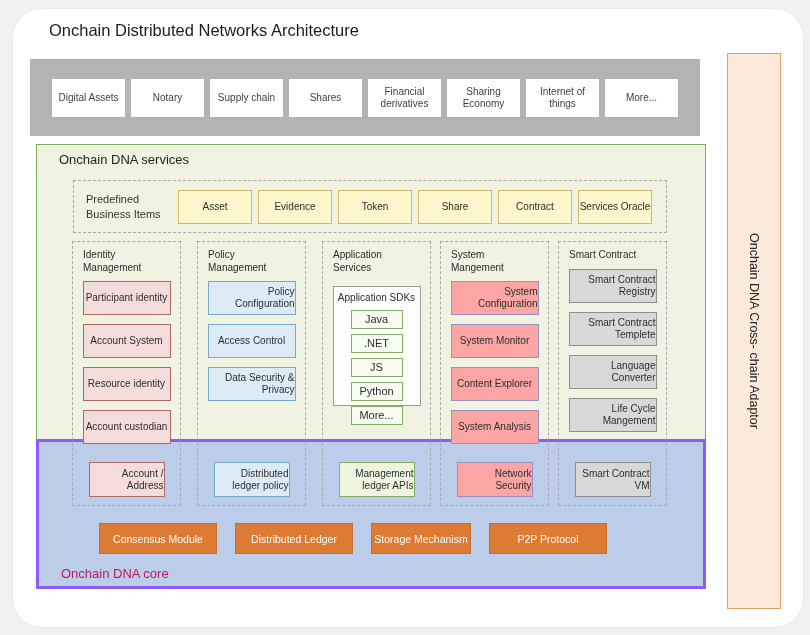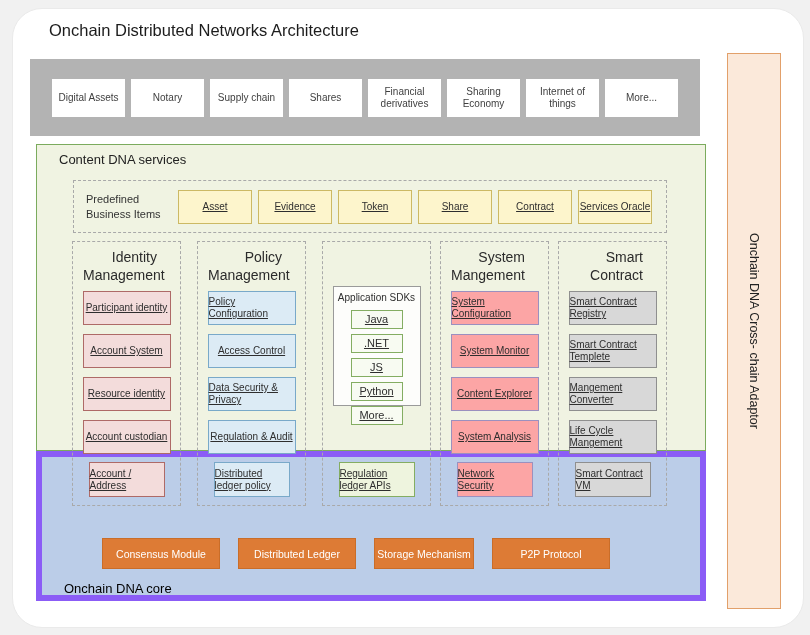--- a/index.html
+++ b/index.html
@@ -38,52 +38,52 @@
     position:absolute;left:36px;top:35px;width:594px;height:53px;
     border:1px dashed #a9a9a9;box-sizing:border-box;
     display:flex;align-items:center;
   }
   .predefined-label{
     width:92px;padding-left:12px;font-size:11px;line-height:1.3;color:#333;
   }
   .predefined-items{display:flex;gap:6px;}
   
   .core{
-    position:absolute;left:23px;top:442px;width:670px;height:150px;
-    background:#bbcde8;border:6px solid #8b5cf6;box-sizing:border-box;
+    position:absolute;left:23px;top:430px;width:670px;height:150px;
+    background:#bbcde8;border:3px solid #8b5cf6;box-sizing:border-box;
   }
   .modules{
     position:absolute;left:60px;top:81px;display:flex;gap:18px;
   }
   .module{
     height:31px;background:#dd7b35;border:1px solid #c96d29;box-sizing:border-box;
     color:#ffffff;font-size:10.5px;
     display:flex;align-items:center;justify-content:center;text-align:center;
   }
-  .core-label{position:absolute;left:22px;top:124px;color:#000000;}
+  .core-label{position:absolute;left:22px;top:124px;color:#be185d;}
   
   .box{
-    display:flex;align-items:center;justify-content:center;text-align:left;
+    display:flex;align-items:center;justify-content:center;text-align:right;
     font-size:10px;line-height:1.2;color:#2e2e2e;
-    border:1px solid #999;box-sizing:border-box;text-decoration:underline;
+    border:1px solid #999;box-sizing:border-box;
   }
   .yellow{background:#fdf5cc;border-color:#ccb964;width:74px;height:34px;}
   .pink  {background:#f3dcdb;border-color:#ae6a67;}
   .blue  {background:#dcebf5;border-color:#79a9c9;}
   .green {background:#eef4de;border-color:#84ad62;}
   .purple{background:#fca5a5;border-color:#9b90bf;}
   .gray  {background:#d8d8d8;border-color:#8f8f8f;}
   
   .col{
     position:absolute;top:232px;width:109px;height:265px;
     border:1px dashed #a9a9a9;box-sizing:border-box;
   }
   .col-heading{
     margin:7px 0 0 10px;max-width:74px;
-    font-size:14px;line-height:1.25;color:#2b2b2b;text-align:right;
+    font-size:10px;line-height:1.25;color:#2b2b2b;
   }
   .col-items{
     margin-top:7px;display:flex;flex-direction:column;gap:9px;align-items:center;
   }
   .col-items .box{width:88px;min-height:34px;}
   .core-item{
     position:absolute;left:50%;bottom:8px;transform:translateX(-50%);
     width:76px;height:35px;
   }
   
@@ -116,21 +116,21 @@
     <div class="band-box">Notary</div>
     <div class="band-box">Supply chain</div>
     <div class="band-box">Shares</div>
     <div class="band-box">Financial derivatives</div>
     <div class="band-box">Sharing Economy</div>
     <div class="band-box">Internet of things</div>
     <div class="band-box">More...</div>
   </div>
 
   <div class="services">
-    <div class="section-label services-label">Content DNA services</div>
+    <div class="section-label services-label">Onchain DNA services</div>
     <div class="predefined">
       <div class="predefined-label">Predefined Business Items</div>
       <div class="predefined-items">
         <div class="box yellow">Asset</div>
         <div class="box yellow">Evidence</div>
         <div class="box yellow">Token</div>
         <div class="box yellow">Share</div>
         <div class="box yellow">Contract</div>
         <div class="box yellow">Services Oracle</div>
       </div>
@@ -157,56 +157,56 @@
     </div>
     <div class="box pink core-item">Account / Address</div>
   </div>
 
   <div class="col" style="left:184px">
     <div class="col-heading">Policy Management</div>
     <div class="col-items">
       <div class="box blue">Policy Configuration</div>
       <div class="box blue">Access Control</div>
       <div class="box blue">Data Security &amp; Privacy</div>
-      <div class="box blue">Regulation &amp; Audit</div>
     </div>
     <div class="box blue core-item">Distributed ledger policy</div>
   </div>
 
   <div class="col" style="left:309px">
+    <div class="col-heading">Application Services</div>
     <div class="sdk-container">
       <div class="sdk-label">Application SDKs</div>
       <div class="sdk-items">
         <div class="box green">Java</div>
         <div class="box green">.NET</div>
         <div class="box green">JS</div>
         <div class="box green">Python</div>
         <div class="box green">More...</div>
       </div>
     </div>
-    <div class="box green core-item">Regulation ledger APIs</div>
+    <div class="box green core-item">Management ledger APIs</div>
   </div>
 
   <div class="col" style="left:427px">
     <div class="col-heading">System Mangement</div>
     <div class="col-items">
       <div class="box purple">System Configuration</div>
       <div class="box purple">System Monitor</div>
       <div class="box purple">Content Explorer</div>
       <div class="box purple">System Analysis</div>
     </div>
     <div class="box purple core-item">Network Security</div>
   </div>
 
   <div class="col" style="left:545px">
     <div class="col-heading">Smart Contract</div>
     <div class="col-items">
       <div class="box gray">Smart Contract Registry</div>
       <div class="box gray">Smart Contract Templete</div>
-      <div class="box gray">Mangement Converter</div>
+      <div class="box gray">Language Converter</div>
       <div class="box gray">Life Cycle Mangement</div>
     </div>
     <div class="box gray core-item">Smart Contract VM</div>
   </div>
 
   <div class="adaptor">
     <span>Onchain DNA Cross- chain Adaptor</span>
   </div>
 </div>
 

